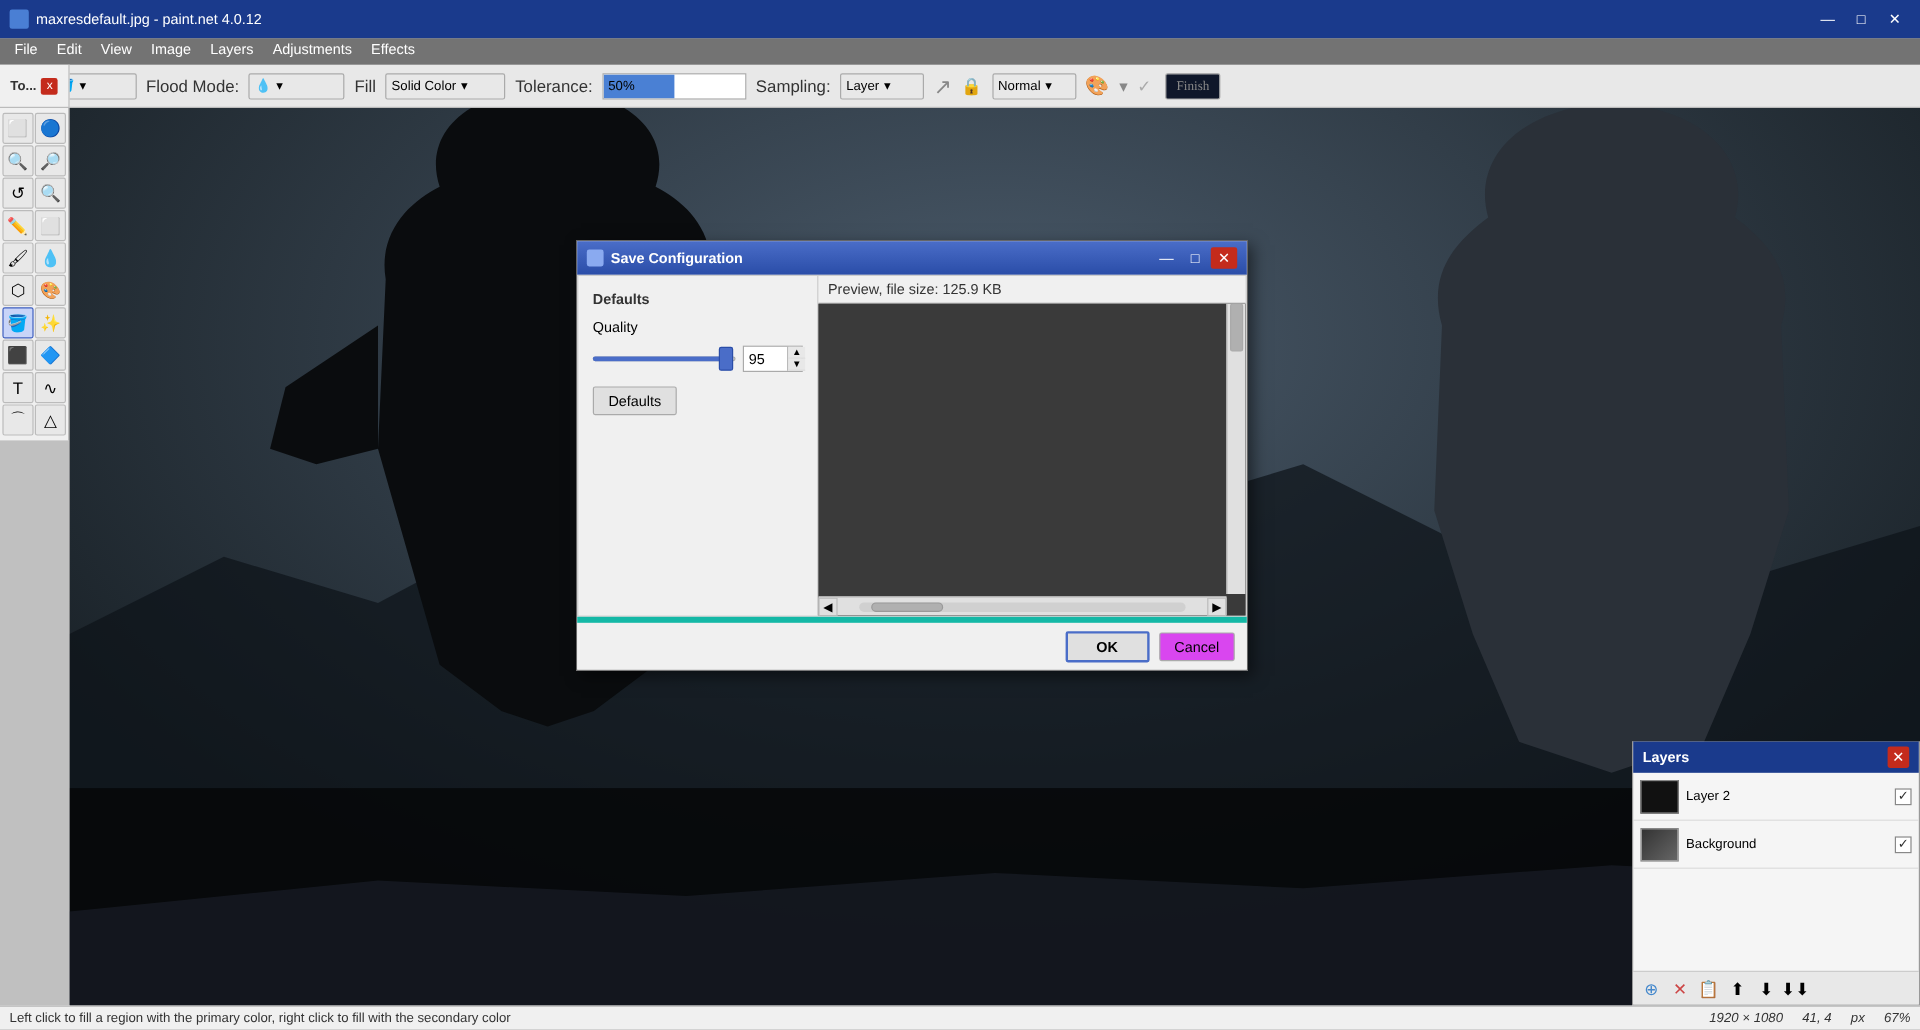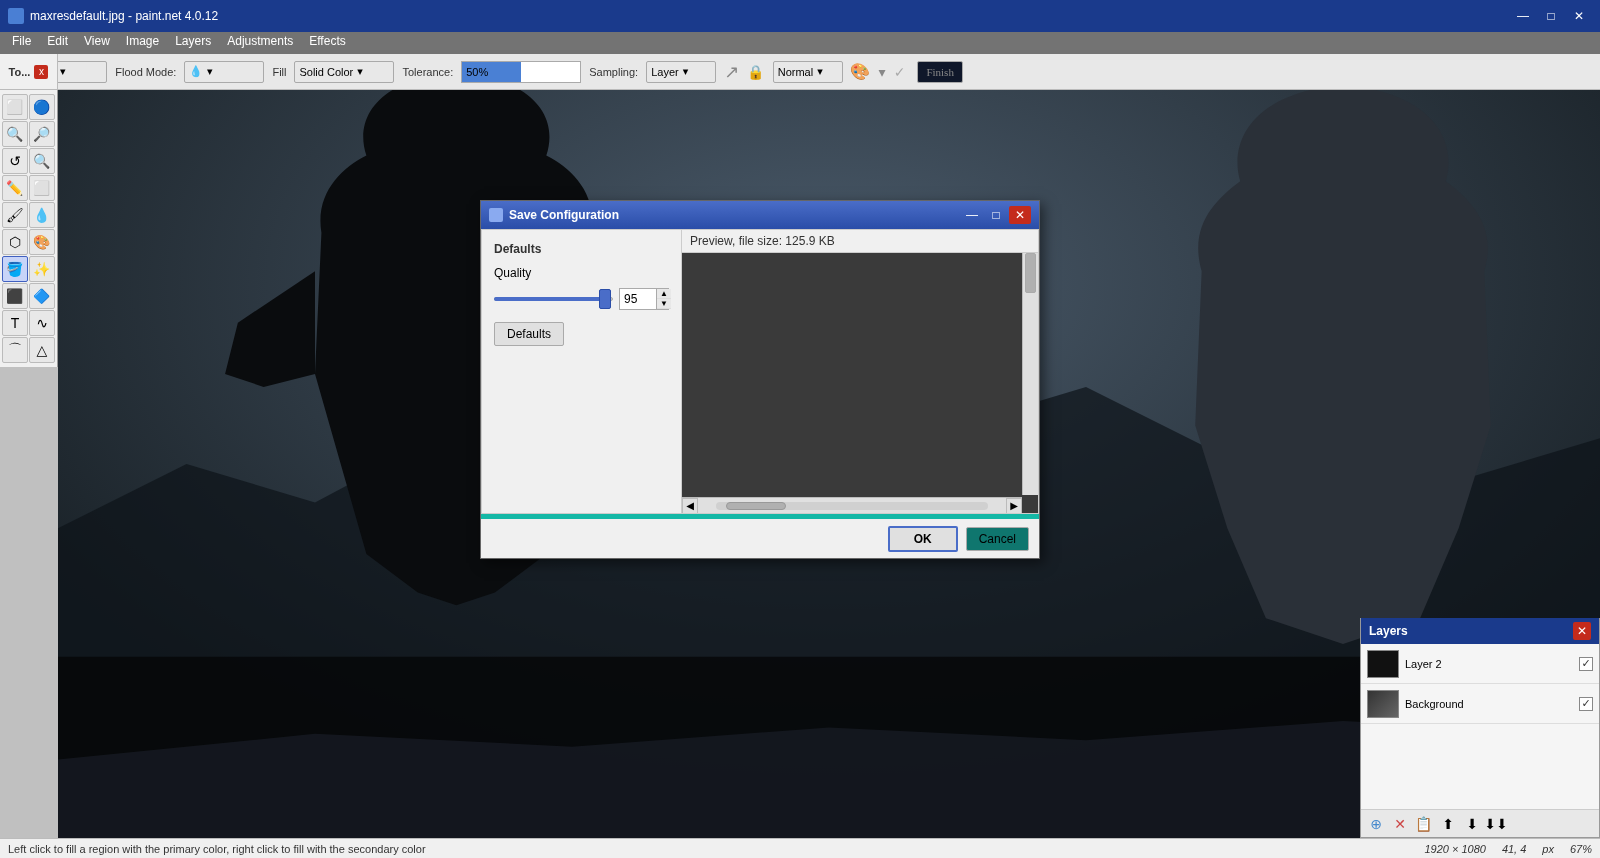--- a/index.html
+++ b/index.html
@@ -197,21 +197,21 @@
       left: 0;
       right: 0;
       height: 36px;
       background: #e8e8e8;
       border-bottom: 1px solid #bbb;
       display: flex;
       align-items: center;
       padding: 0 6px;
       gap: 8px;
     }
-    .options-label { font-size: 11px; color: #333; }
+    .options-label { font-size: 14px; color: #333; }
     .tolerance-bar-container {
       position: relative; width: 120px; height: 22px;
       border: 1px solid #aaa; background: white; overflow: hidden;
     }
     .tolerance-fill {
       position: absolute; left: 0; top: 0; bottom: 0;
       background: #4a80d4;
       width: 50%;
     }
     .tolerance-text {
@@ -357,21 +357,21 @@
       align-items: center;
       justify-content: flex-end;
       padding: 0 10px;
       gap: 8px;
     }
     .dialog-ok-btn {
       padding: 4px 24px; font-size: 12px; background: #e0e0e0;
       border: 2px solid #4a6dc8; border-radius: 2px; cursor: pointer; font-weight: bold;
     }
     .dialog-cancel-btn {
-      padding: 4px 12px; font-size: 12px; background: #0f766e;
+      padding: 4px 12px; font-size: 12px; background: #d946ef;
       border: 1px solid #aaa; border-radius: 2px; cursor: pointer;
     }
 
     
     .toolbox-top {
       position: absolute;
       top: 54px;
       left: 0;
       width: 58px;
       height: 36px;

